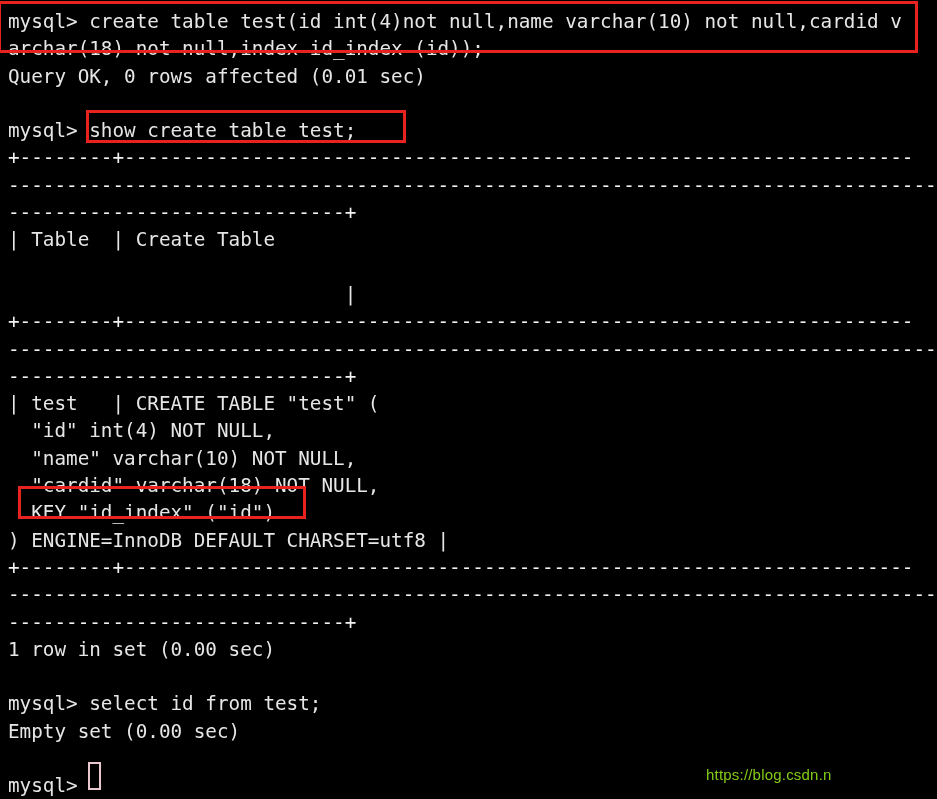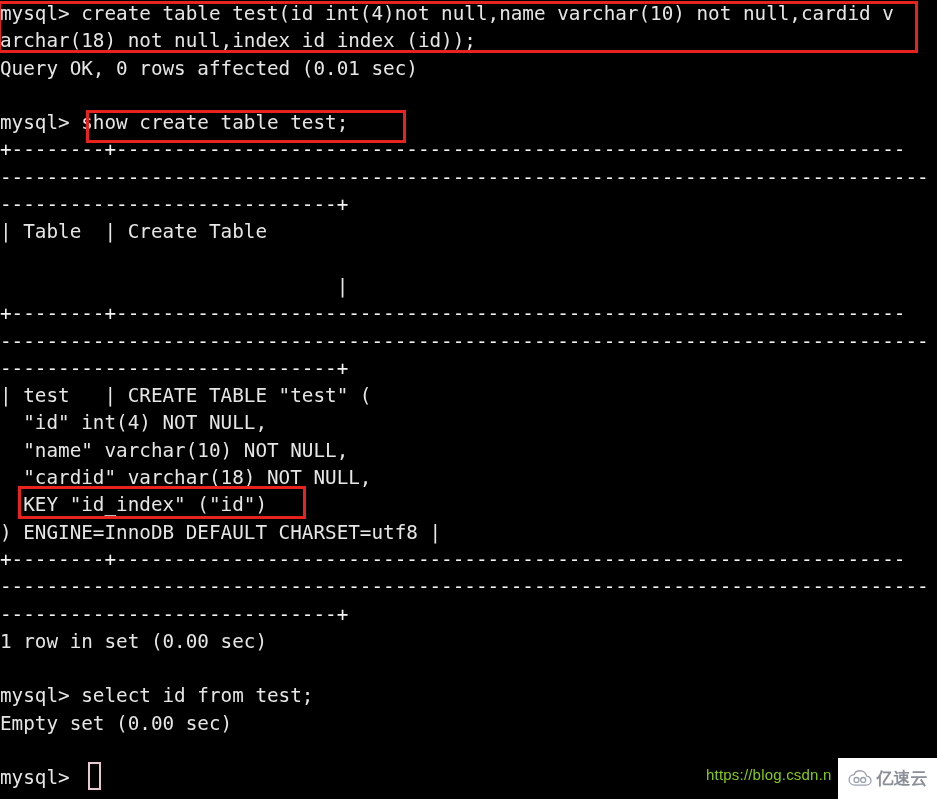--- a/index.html
+++ b/index.html
@@ -16,21 +16,21 @@
     font-family: "DejaVu Sans Mono", monospace;
   }
 
   
   #terminal {
     position: absolute;
     left: 0;
     top: 0;
     width: 937px;
     height: 799px;
-    padding: 0;
+    padding: 8px;
     box-sizing: border-box;
     color: #e6e6e6;
     font-family: "DejaVu Sans Mono", monospace;
     font-size: 19.3px;
     line-height: 27.3px;
     letter-spacing: 0px;
     white-space: pre;
     overflow: hidden;
     border-radius: 8px;
   }
@@ -130,22 +130,14 @@
   <div id="terminal"><div class="tline">mysql&gt; create table test(id int(4)not null,name varchar(10) not null,cardid v</div><div class="tline">archar(18) not null,index id_index (id));</div><div class="tline">Query OK, 0 rows affected (0.01 sec)</div><div class="tline">&nbsp;</div><div class="tline">mysql&gt; show create table test;</div><div class="tline rule">+--------+--------------------------------------------------------------------</div><div class="tline rule">--------------------------------------------------------------------------------</div><div class="tline rule">-----------------------------+</div><div class="tline">| Table  | Create Table</div><div class="tline">&nbsp;</div><div class="tline">                             |</div><div class="tline rule">+--------+--------------------------------------------------------------------</div><div class="tline rule">--------------------------------------------------------------------------------</div><div class="tline rule">-----------------------------+</div><div class="tline">| test   | CREATE TABLE "test" (</div><div class="tline">  "id" int(4) NOT NULL,</div><div class="tline">  "name" varchar(10) NOT NULL,</div><div class="tline">  "cardid" varchar(18) NOT NULL,</div><div class="tline">  KEY "id_index" ("id")</div><div class="tline">) ENGINE=InnoDB DEFAULT CHARSET=utf8 |</div><div class="tline rule">+--------+--------------------------------------------------------------------</div><div class="tline rule">--------------------------------------------------------------------------------</div><div class="tline rule">-----------------------------+</div><div class="tline">1 row in set (0.00 sec)</div><div class="tline">&nbsp;</div><div class="tline">mysql&gt; select id from test;</div><div class="tline">Empty set (0.00 sec)</div><div class="tline">&nbsp;</div><div class="tline">mysql&gt; </div></div>
 
   <div class="redbox" id="redbox-create"></div>
   <div class="redbox" id="redbox-show"></div>
   <div class="redbox" id="redbox-key"></div>
 
   <div id="cursor"></div>
 
   <div id="wm-csdn">https://blog.csdn.n</div>
 
-  <div id="wm-brand">
-    <svg class="cloud-icon" viewBox="0 0 26 18" aria-hidden="true">
-      <path d="M7.6 16.2 C3.9 16.2 1.2 13.7 1.2 10.4 C1.2 7.4 3.5 5.0 6.6 4.7 C7.6 2.2 10.1 0.6 13.0 0.6 C16.6 0.6 19.6 3.1 20.2 6.4 C23.0 6.8 24.9 8.9 24.9 11.4 C24.9 14.1 22.6 16.2 19.6 16.2 Z" fill="none" stroke="#9aa0ab" stroke-width="1.4"></path>
-      <circle cx="9.2" cy="10.6" r="2.7" fill="none" stroke="#9aa0ab" stroke-width="1.4"></circle>
-      <circle cx="16.4" cy="10.6" r="2.7" fill="none" stroke="#9aa0ab" stroke-width="1.4"></circle>
-    </svg>
-    <span class="brand-text">亿速云</span>
-  </div>
 
 </div>
 
 </body></html>

